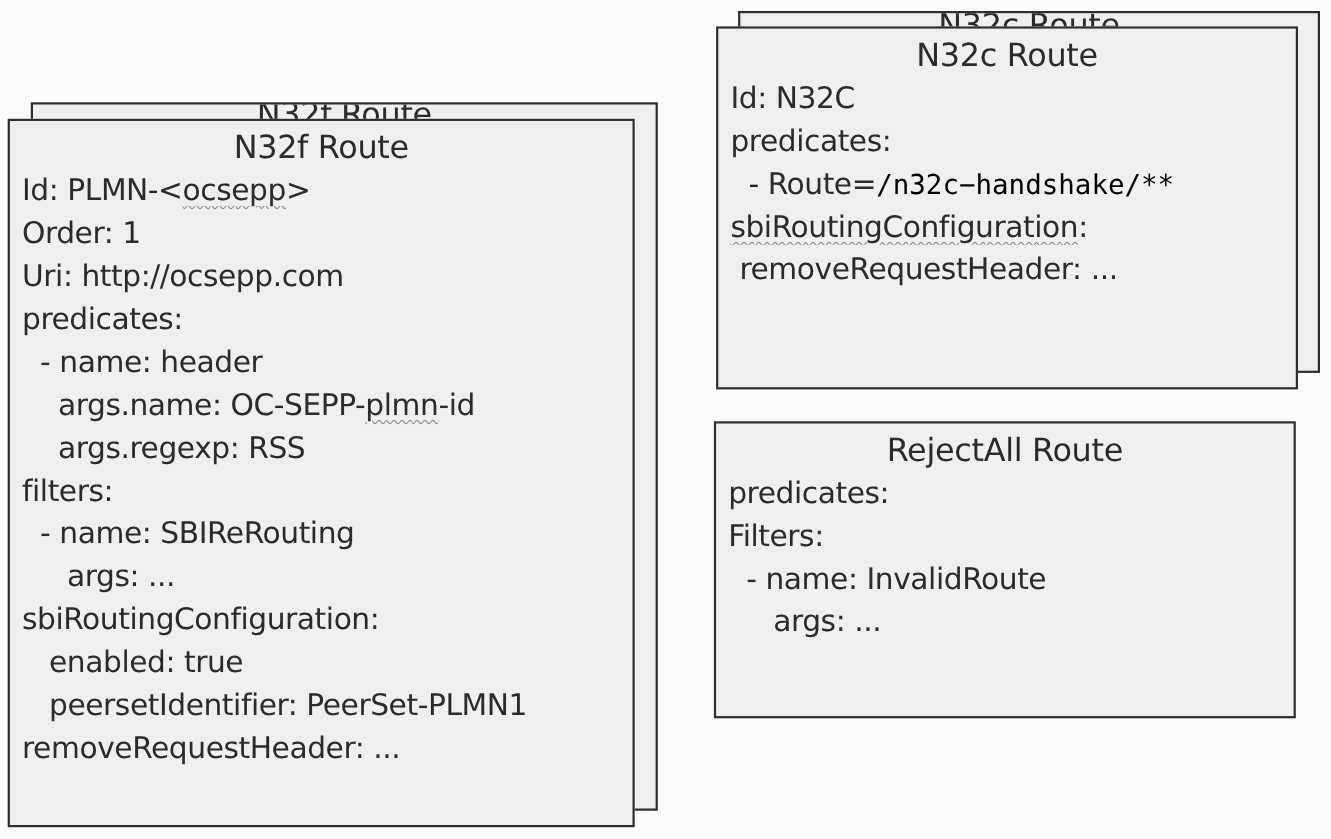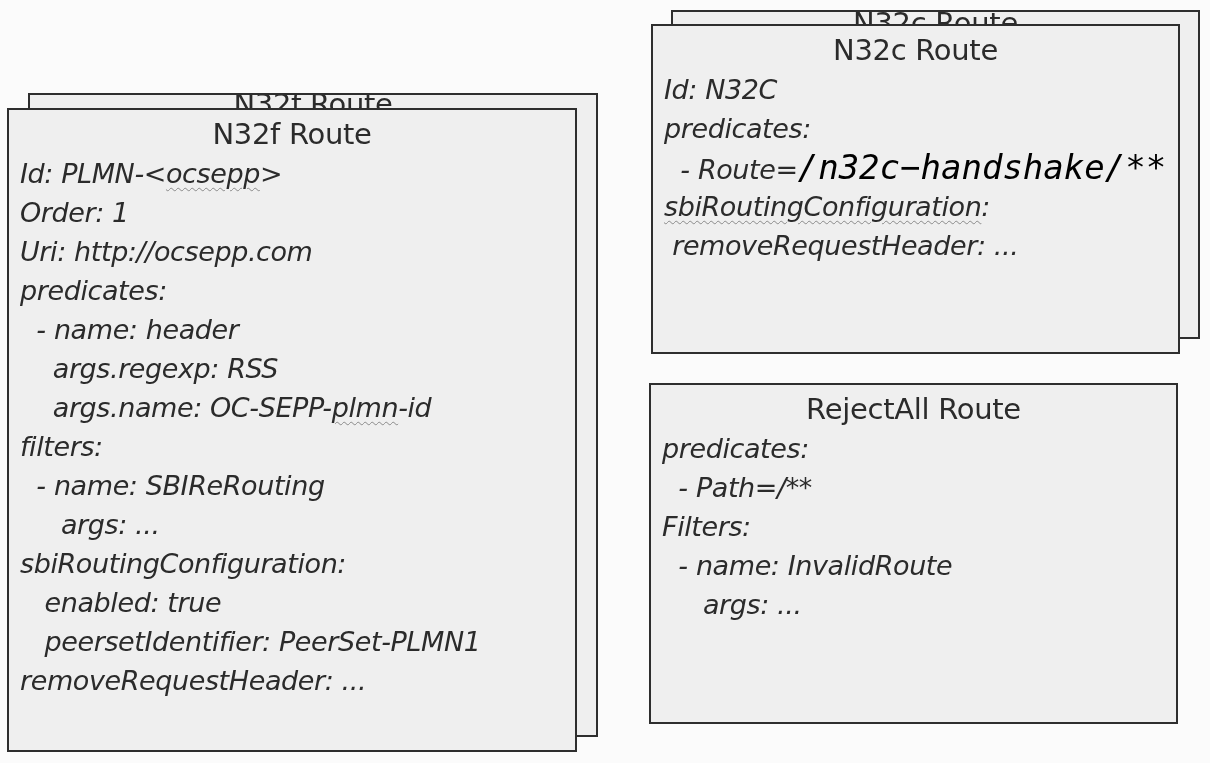--- a/index.html
+++ b/index.html
@@ -24,26 +24,26 @@
     letter-spacing:-0.3px;
     white-space:nowrap;
   }
   .line {
     font-size:27px;
     line-height:39px;
     height:39px;
     white-space:pre;
     letter-spacing:-0.4px;
   }
-  .content { padding-left:11px;font-style:italic; }
+  .content { padding-left:11px; }
   .mono {
     font-family:"DejaVu Sans Mono", "Liberation Mono", monospace;
     color:#000;
     letter-spacing:0;
-    font-size:34px;
+    font-size:25px;
   }
   .squiggle {
     text-decoration: underline wavy #8a8a8a;
     text-decoration-thickness:1px;
     text-underline-offset:4px;
   }
 </style>
 </head>
 <body>
 
@@ -52,22 +52,22 @@
 </div>
 
 <div class="box" style="left:7px; top:108px; width:570px; height:644px;">
   <div class="title" style="margin-top:5px;">N32f Route</div>
   <div class="content">
     <div class="line"><span>Id: PLMN-&lt;</span><span class="squiggle">ocsepp</span><span>&gt;</span></div>
     <div class="line">Order: 1</div>
     <div class="line">Uri: http://ocsepp.com</div>
     <div class="line">predicates:</div>
     <div class="line">  - name: header</div>
+    <div class="line"><span>    args.name: OC-SEPP-</span><span class="squiggle">plmn</span><span>-id</span></div>
     <div class="line">    args.regexp: RSS</div>
-    <div class="line"><span>    args.name: OC-SEPP-</span><span class="squiggle">plmn</span><span>-id</span></div>
     <div class="line">filters:</div>
     <div class="line">  - name: SBIReRouting</div>
     <div class="line">     args: ...</div>
     <div class="line">sbiRoutingConfiguration:</div>
     <div class="line">   enabled: true</div>
     <div class="line">   peersetIdentifier: PeerSet-PLMN1</div>
     <div class="line">removeRequestHeader: ...</div>
   </div>
 </div>
 
@@ -79,22 +79,21 @@
   <div class="title" style="margin-top:5px;">N32c Route</div>
   <div class="content">
     <div class="line">Id: N32C</div>
     <div class="line">predicates:</div>
     <div class="line"><span>  - Route=</span><span class="mono">/n32c−handshake/**</span></div>
     <div class="line"><span class="squiggle">sbiRoutingConfiguration</span><span>:</span></div>
     <div class="line"> removeRequestHeader: ...</div>
   </div>
 </div>
 
-<div class="box" style="left:649px; top:383px; width:529px; height:341px;">
+<div class="box" style="left:649px; top:383px; width:529px; height:270px;">
   <div class="title" style="margin-top:5px;">RejectAll Route</div>
   <div class="content">
     <div class="line">predicates:</div>
-    <div class="line">  - Path=/**</div>
     <div class="line">Filters:</div>
     <div class="line">  - name: InvalidRoute</div>
     <div class="line">     args: ...</div>
   </div>
 </div>
 
 </body></html>

